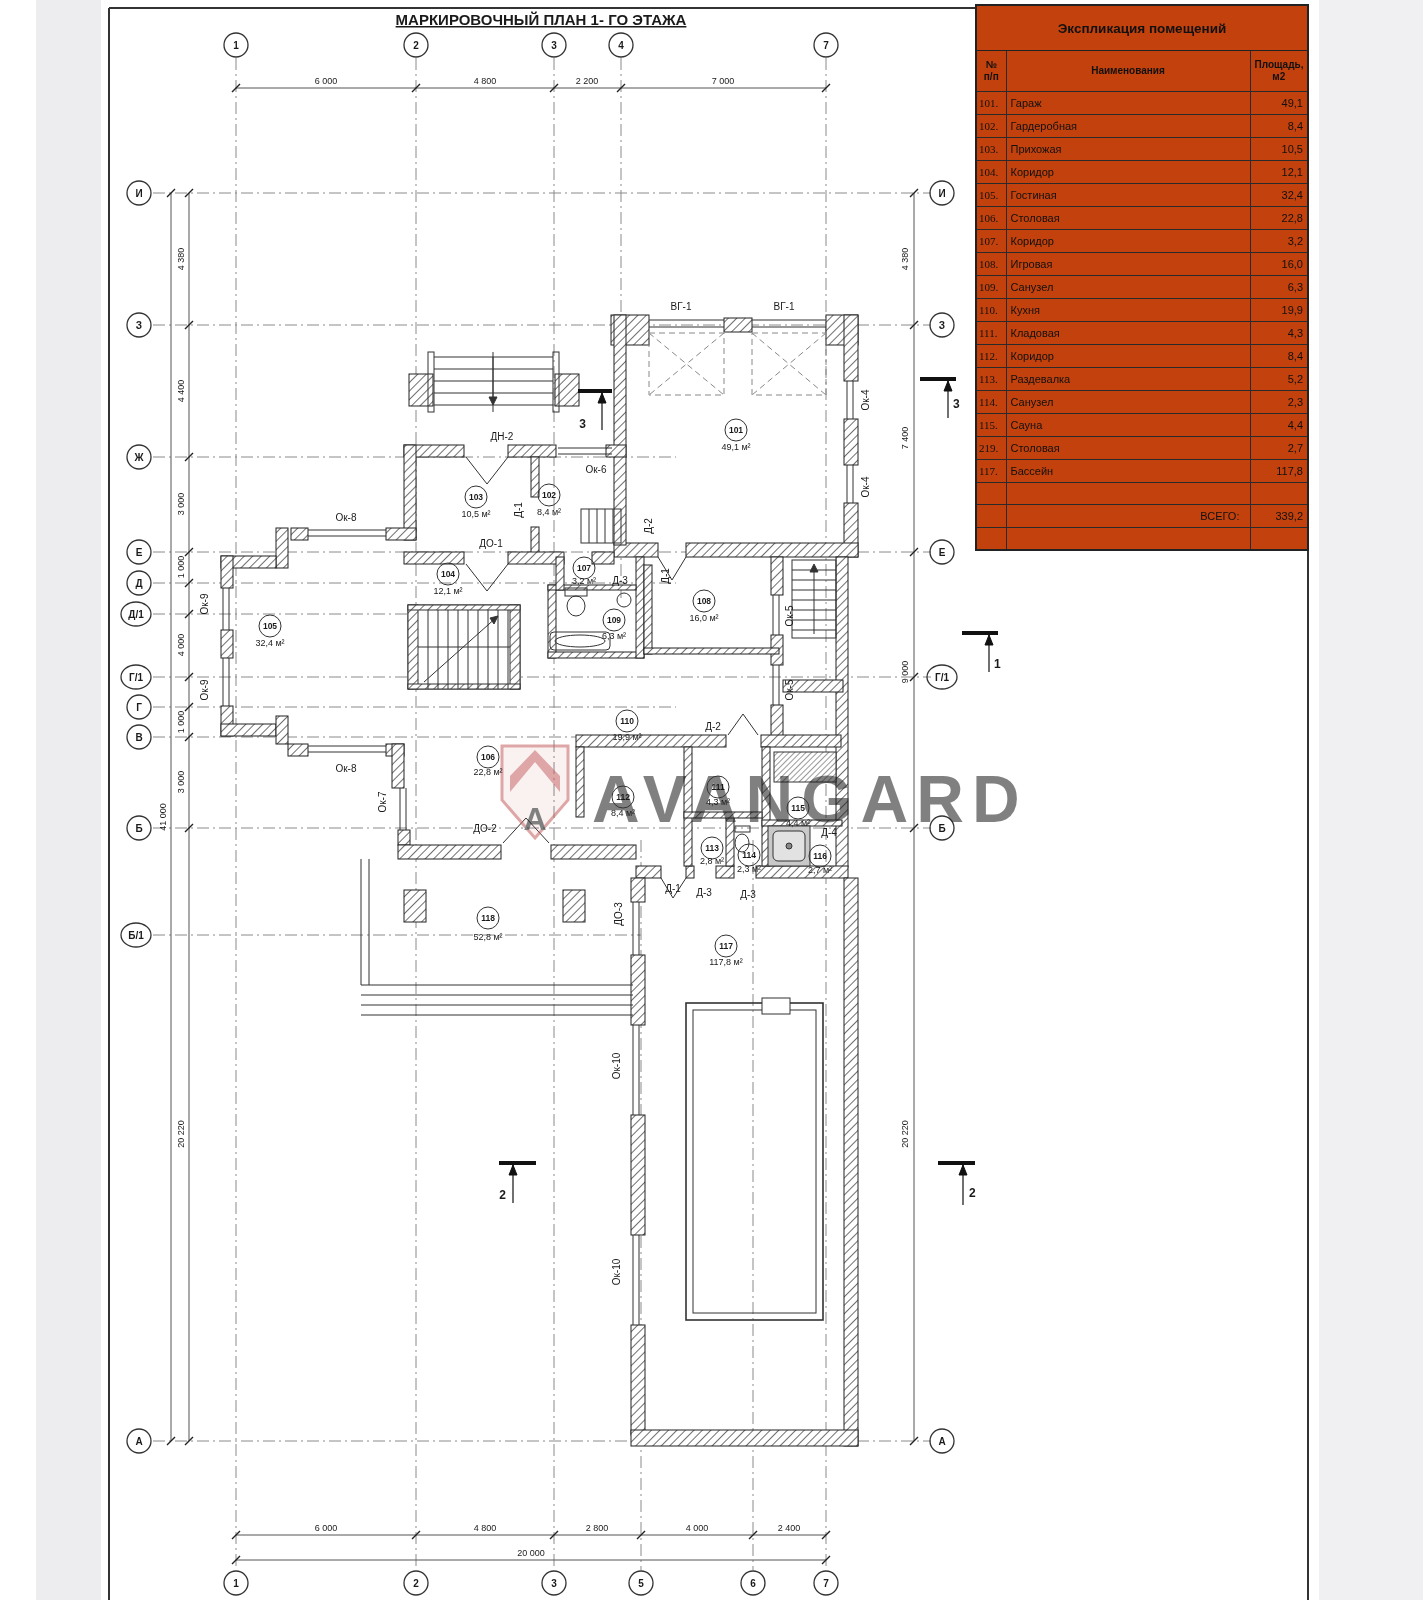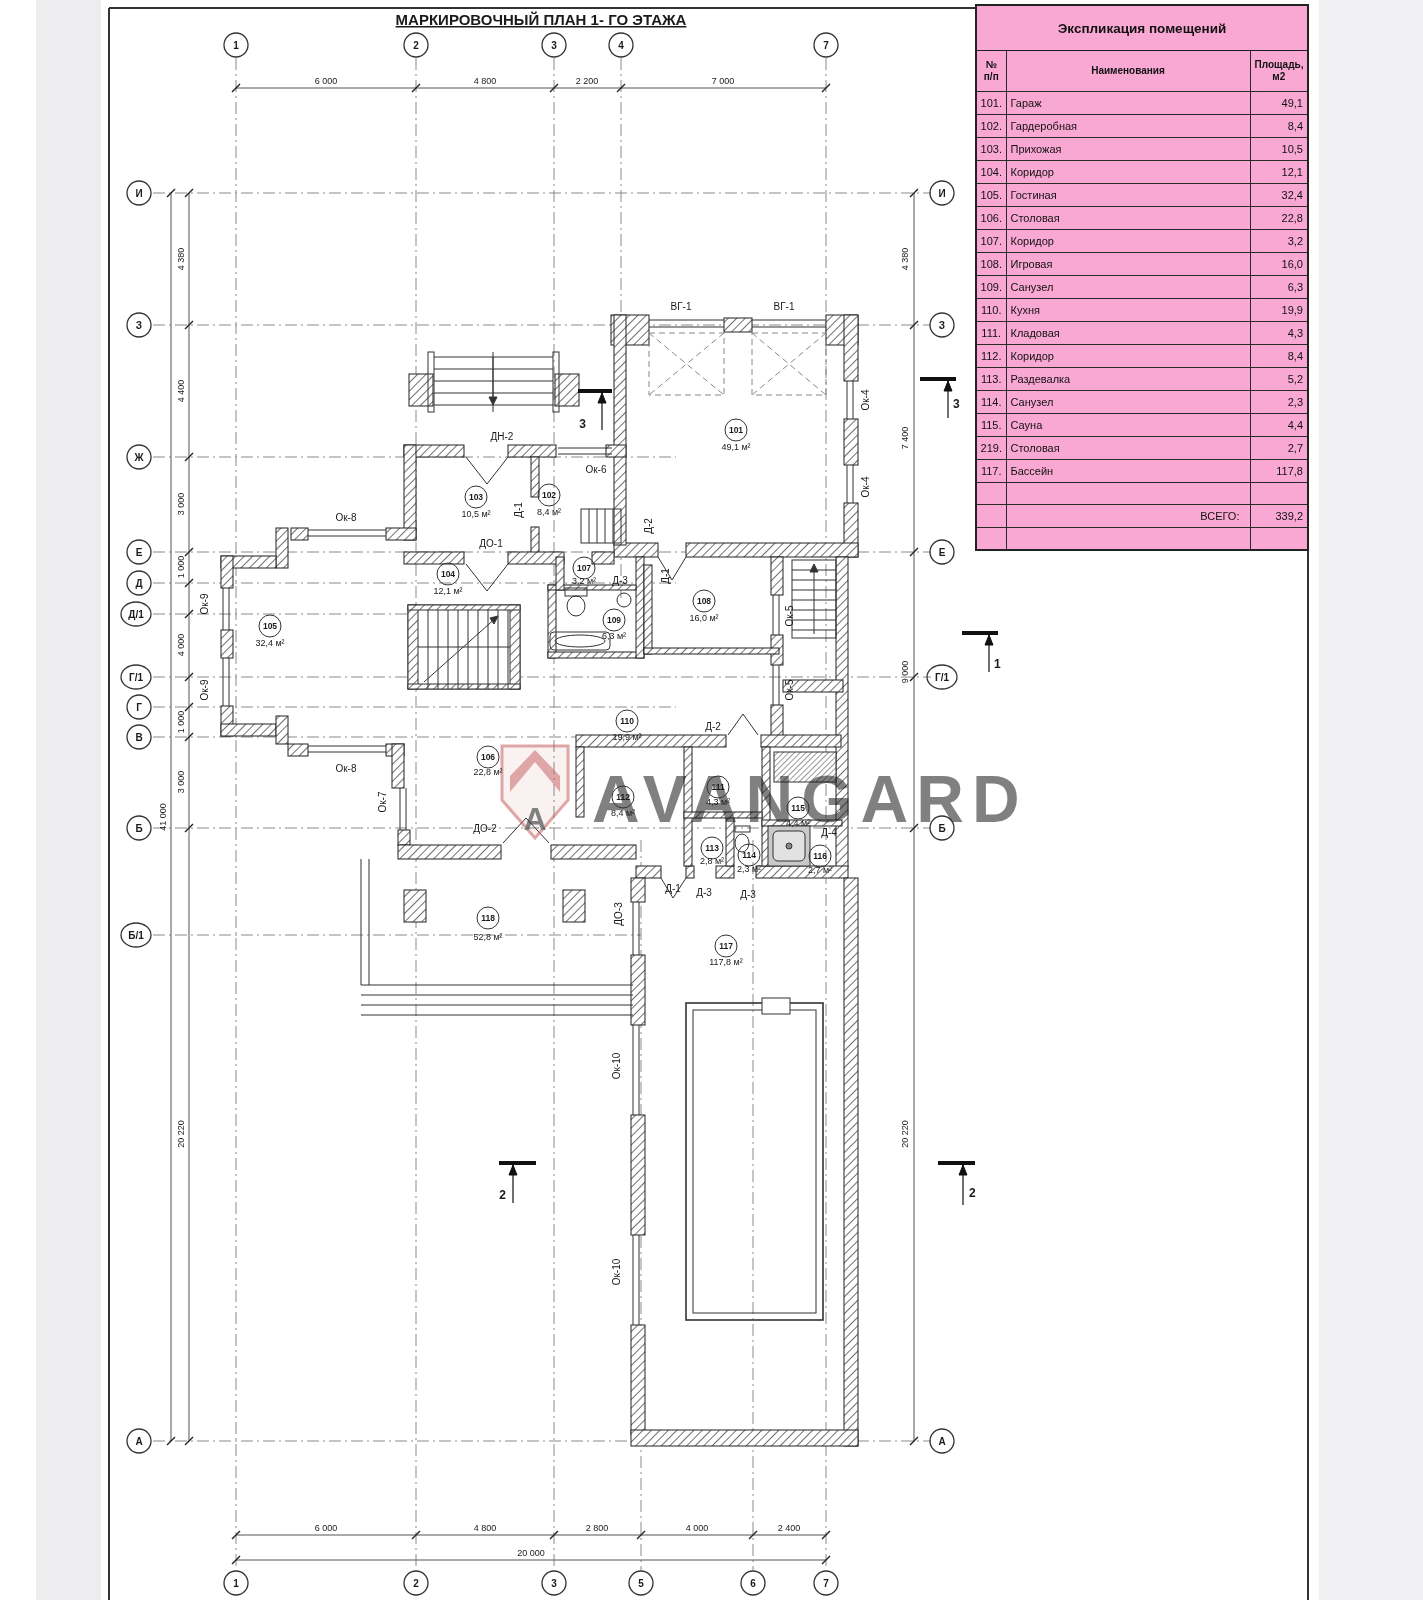--- a/index.html
+++ b/index.html
@@ -3,25 +3,25 @@
 <meta charset="utf-8">
 <style>
   html,body{margin:0;padding:0;background:#fff;}
   #stage{position:relative;width:1423px;height:1600px;background:#ffffff;overflow:hidden;
          font-family:"Liberation Sans",sans-serif;margin-left:36px;}
   .margin-l{position:absolute;left:0;top:0;width:65px;height:1600px;background:#ededf0;}
   .margin-r{position:absolute;left:1283px;top:0;width:140px;height:1600px;background:#f0f0f3;}
   svg{position:absolute;left:0;top:0;}
   svg text{font-family:"Liberation Sans",sans-serif;fill:#1a1a1a;}
   .expl{position:absolute;left:939px;top:4px;width:332px;border-collapse:collapse;
-        background:#f9a8d4;border:2px solid #222;color:#111;table-layout:fixed;}
+        background:#c2410c;border:2px solid #222;color:#111;table-layout:fixed;}
   .expl td{border:1px solid #2a2a2a;height:22px;padding:0 4px;font-size:11px;vertical-align:middle;overflow:hidden;}
   .expl td.tt{border:1.5px solid #222;font-weight:bold;font-size:13.5px;text-align:center;height:44px;}
   .expl tr.hdr td{font-weight:bold;font-size:10px;text-align:center;white-space:pre-line;height:40px;line-height:1.25;}
-  .expl td.num{text-align:center;padding:0 2px;}
+  .expl td.num{text-align:left;padding:0 2px;font-family:Liberation Serif, serif;}
   .expl td.area{text-align:right;white-space:pre-line;line-height:1.15;}
   .expl tr.r118 td{height:32px;font-size:10.5px;}
   .expl tr.empty td{height:21px;}
   .expl tr.total td{font-weight:normal;}
   .expl td.tl{text-align:right;padding-right:10px;}
 </style>
 </head>
 <body>
 
 <div id="stage">

